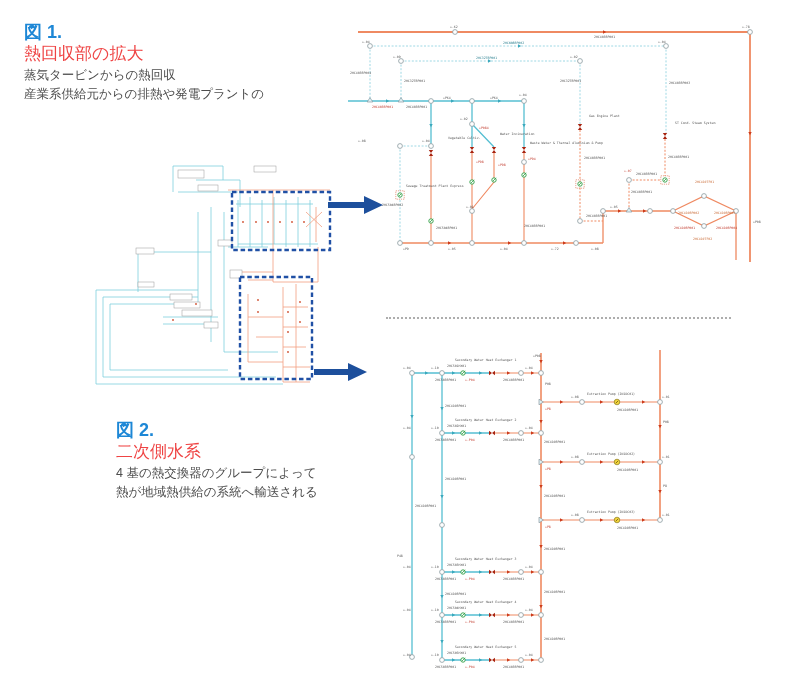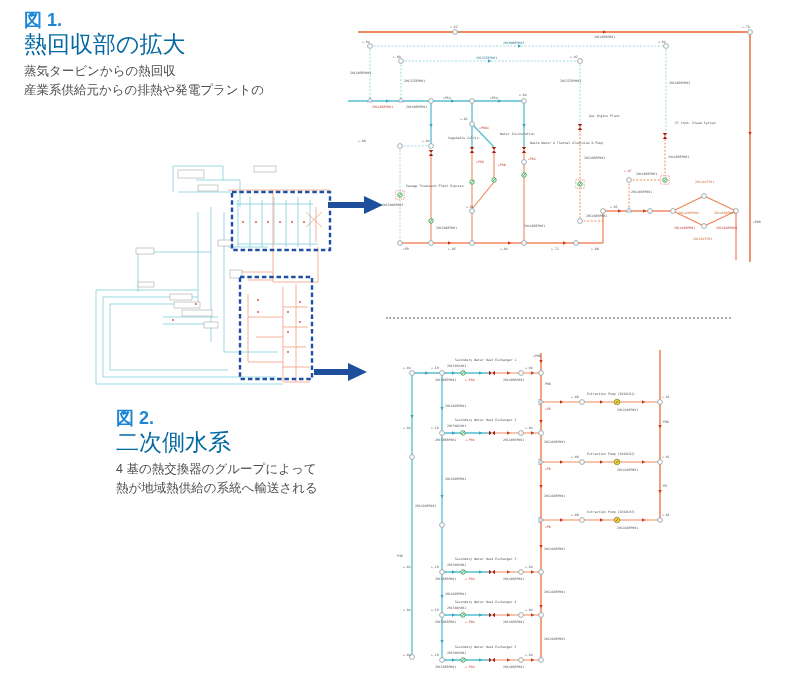--- a/index.html
+++ b/index.html
@@ -1,20 +1,20 @@
 <!DOCTYPE html>
 <html><head>
 <meta charset="utf-8">
 <style>
   html,body{margin:0;padding:0;background:#fff;}
   .page{position:relative;width:788px;height:675px;background:#fff;overflow:hidden;
         font-family:"Liberation Sans",sans-serif;}
-  .figcap{position:absolute;}
+  .figcap{position:absolute;margin-top:12px;}
   .figcap .fig-label{font-size:18px;font-weight:bold;color:#1d87d6;line-height:1.15;}
-  .figcap .fig-title{font-size:23px;color:#0369a1;line-height:1.35;font-family:Liberation Mono, monospace;}
+  .figcap .fig-title{font-size:17px;color:#ef4444;line-height:1.35;}
   .figcap .fig-desc{font-size:12.5px;color:#4d4d4d;line-height:1.55;}
   svg{position:absolute;overflow:visible;}
   .lbl{font-family:"DejaVu Sans Mono",monospace;font-size:3.2px;fill:#555;}
   .lbl.r{fill:#c0392b;}
   .lbl.t{fill:#2a7f8f;}
   .lbl.o{fill:#c96a35;}
   .sep{position:absolute;left:386px;top:317px;width:345px;border-top:2px dotted #adadad;}
 </style>
 </head>
 <body>

